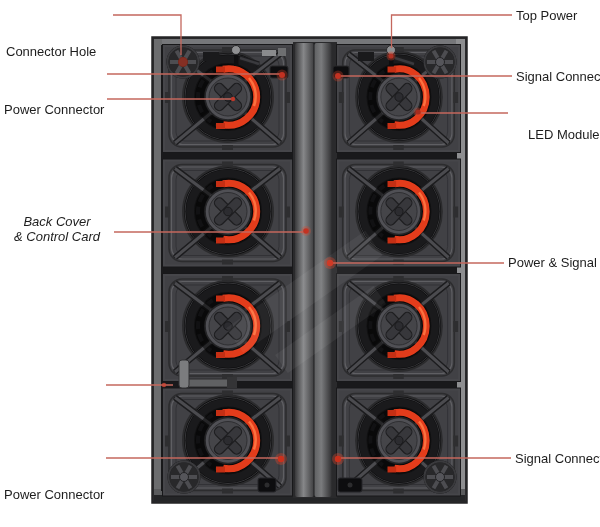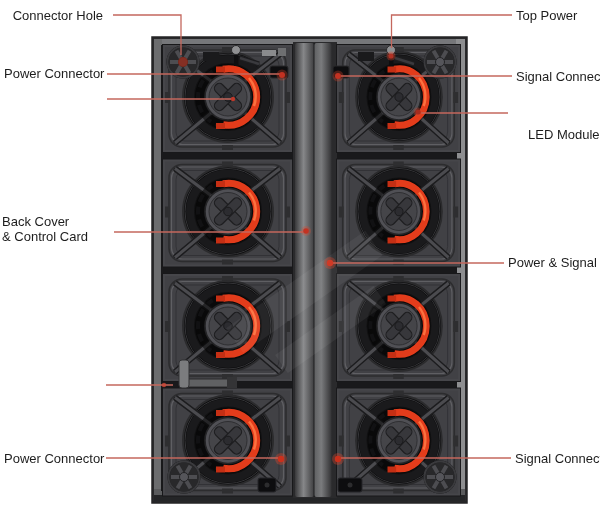--- a/index.html
+++ b/index.html
@@ -5,22 +5,22 @@
   html,body{margin:0;padding:0;background:#ffffff;}
   .stage{
     position:relative;width:600px;height:527px;background:#ffffff;overflow:hidden;
     font-family:"Liberation Sans", sans-serif;
   }
   .stage svg{position:absolute;left:0;top:0;}
   .lbl{
     position:absolute;font-size:13px;line-height:15px;color:#1d1d1d;
     white-space:nowrap;
   }
-  .lbl.r{text-align:right;}
-  .lbl.c{text-align:left;white-space:normal;}
+  .lbl.r{text-align:left;margin-top:36px;}
+  .lbl.c{text-align:center;white-space:normal;font-style:italic;}
   .lbl span{display:block;}
 </style>
 </head>
 <body>
 
 <div class="stage">
 
   <svg width="600" height="527" viewBox="0 0 600 527">
     <defs>
       <linearGradient id="pg1" x1="0" y1="0" x2="1" y2="0">

